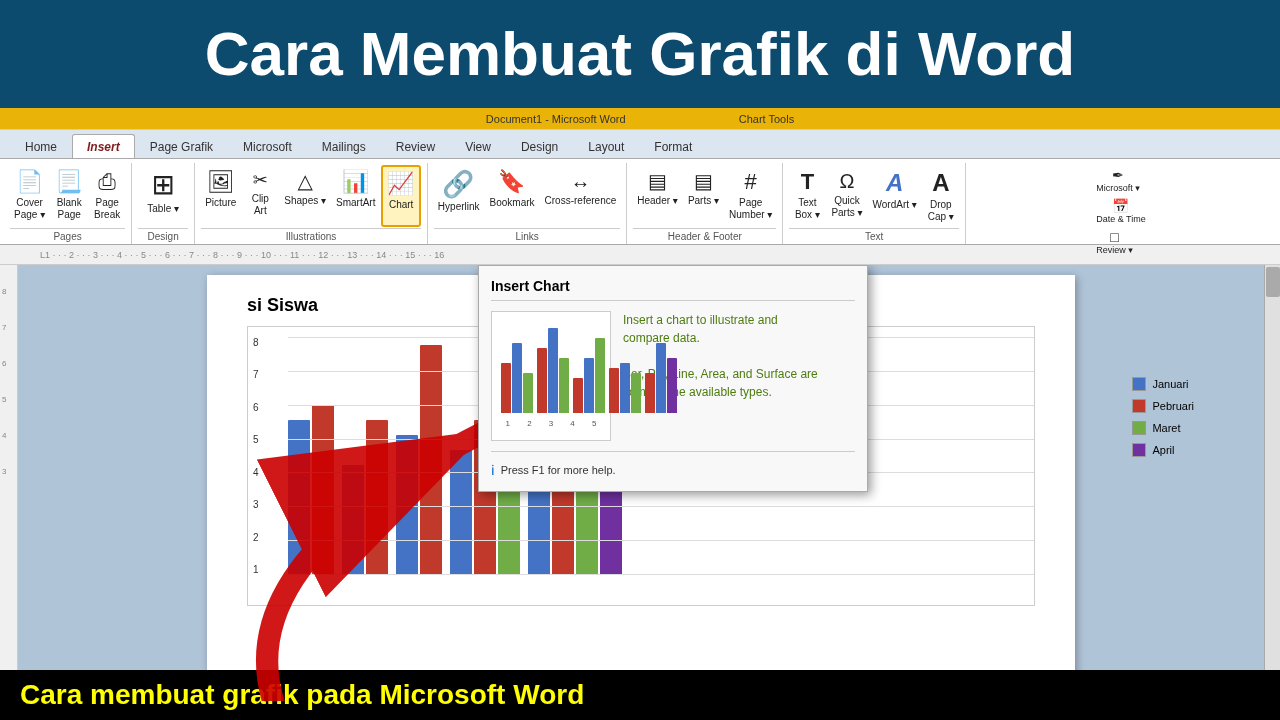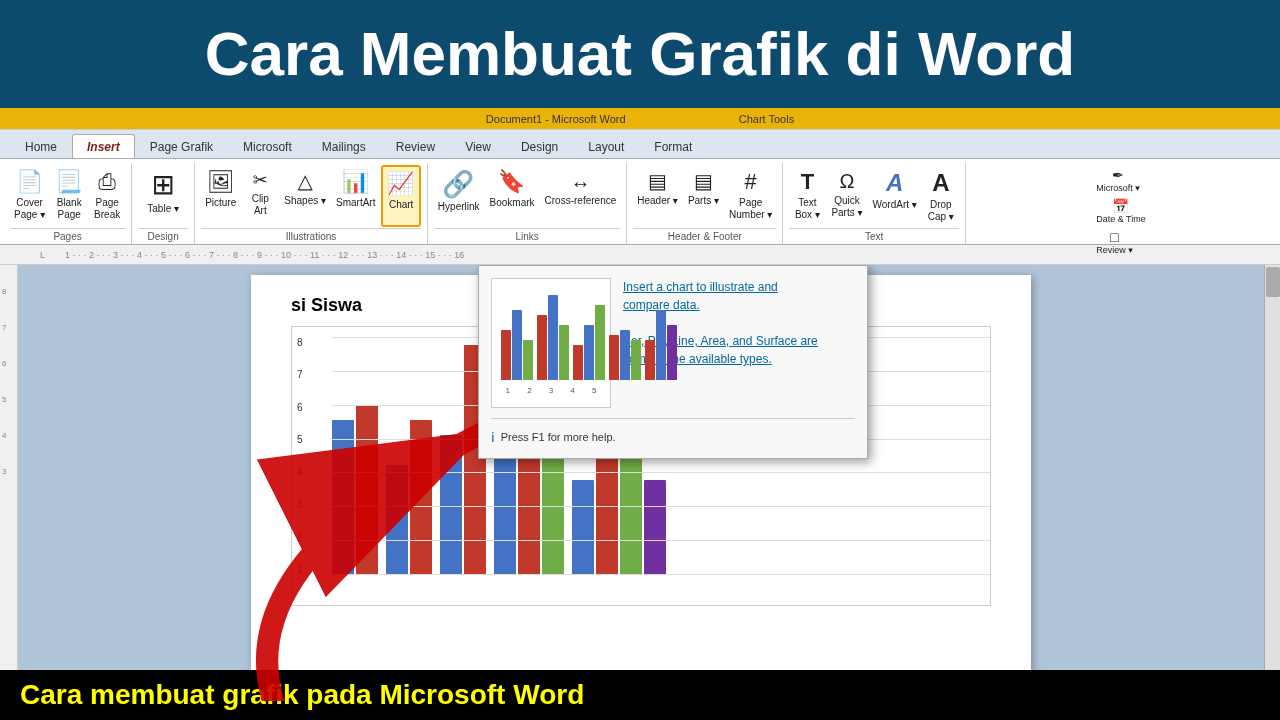--- a/index.html
+++ b/index.html
@@ -195,21 +195,21 @@
       flex: 1;
       background: #b0c4d8;
       display: flex;
       justify-content: center;
       padding: 10px;
       position: relative;
     }
 
     .doc-page {
       background: #fff;
-      width: 780px;
+      width: 868px;
       padding: 20px 40px;
       position: relative;
       box-shadow: 2px 2px 8px rgba(0,0,0,0.3);
     }
 
     
     .doc-chart-title {
       font-size: 18px;
       font-weight: bold;
       text-align: left;
@@ -315,23 +315,22 @@
       height: 130px;
       background: #fff;
       border: 1px solid #ccc;
       position: relative;
       flex-shrink: 0;
       padding: 5px;
     }
 
     .popup-text {
       font-size: 12px;
-      color: #0369a1;
+      color: #4d7c0f;
       line-height: 1.5;
-      text-decoration: underline;
     }
 
     .popup-footer {
       margin-top: 10px;
       font-size: 11px;
       color: #333;
       display: flex;
       align-items: center;
       gap: 6px;
       border-top: 1px solid #ccc;
@@ -563,21 +562,21 @@
           <span>Review ▾</span>
         </div>
       </div>
     </div>
 
   </div>
 </div>
 
 <div class="ruler">
   <span style="margin-left:10px;">L</span>
-  <span style="margin-left:20px;">1 · · · 2 · · · 3 · · · 4 · · · 5 · · · 6 · · · 7 · · · 8 · · · 9 · · · 10 · · · 11 · · · 12 · · · 13 · · · 14 · · · 15 · · · 16</span>
+  <span style="">1 · · · 2 · · · 3 · · · 4 · · · 5 · · · 6 · · · 7 · · · 8 · · · 9 · · · 10 · · · 11 · · · 12 · · · 13 · · · 14 · · · 15 · · · 16</span>
 </div>
 
 <div class="main-area">
   <div class="left-ruler">
     <div style="margin-top:20px; display:flex; flex-direction:column; gap:27px; padding:2px;">
       <span>8</span>
       <span>7</span>
       <span>6</span>
       <span>5</span>
       <span>4</span>
@@ -641,34 +640,53 @@
           </div>
 
           <div class="bar-group">
             <div class="bar" style="height:95px; background:#4472C4;"></div>
             <div class="bar" style="height:185px; background:#c0392b;"></div>
             <div class="bar" style="height:155px; background:#70AD47;"></div>
             <div class="bar" style="height:95px; background:#7030A0;"></div>
           </div>
         </div>
 
+        <div class="chart-legend">
+          <div class="legend-item">
+            <div class="legend-color" style="background:#4472C4;"></div>
+            <span>Januari</span>
+          </div>
+          <div class="legend-item">
+            <div class="legend-color" style="background:#c0392b;"></div>
+            <span>Pebruari</span>
+          </div>
+          <div class="legend-item">
+            <div class="legend-color" style="background:#70AD47;"></div>
+            <span>Maret</span>
+          </div>
+          <div class="legend-item">
+            <div class="legend-color" style="background:#7030A0;"></div>
+            <span>April</span>
+          </div>
+        </div>
       </div>
     </div>
 
     <svg class="arrow-overlay" style="position:absolute; left:0; top:0; width:100%; height:100%; pointer-events:none;">
 
       <defs>
         <marker id="arrowhead" markerWidth="10" markerHeight="7" refX="10" refY="3.5" orient="auto">
           <polygon points="0 0, 10 3.5, 0 7" fill="#cc0000"></polygon>
         </marker>
       </defs>
       <path d="M 260 450 Q 200 300 470 165" stroke="#cc0000" stroke-width="22" fill="none" marker-end="url(#arrowhead)" opacity="0.9"></path>
     </svg>
 
     <div class="insert-chart-popup">
+      <div class="popup-title">Insert Chart</div>
       <div class="popup-body">
 
         <div class="popup-chart-preview">
           <div class="mini-bar-chart">
             <div class="mini-bar-group">
               <div class="mini-bar" style="height:50px; background:#c0392b;"></div>
               <div class="mini-bar" style="height:70px; background:#4472C4;"></div>
               <div class="mini-bar" style="height:40px; background:#70AD47;"></div>
             </div>
             <div class="mini-bar-group">

